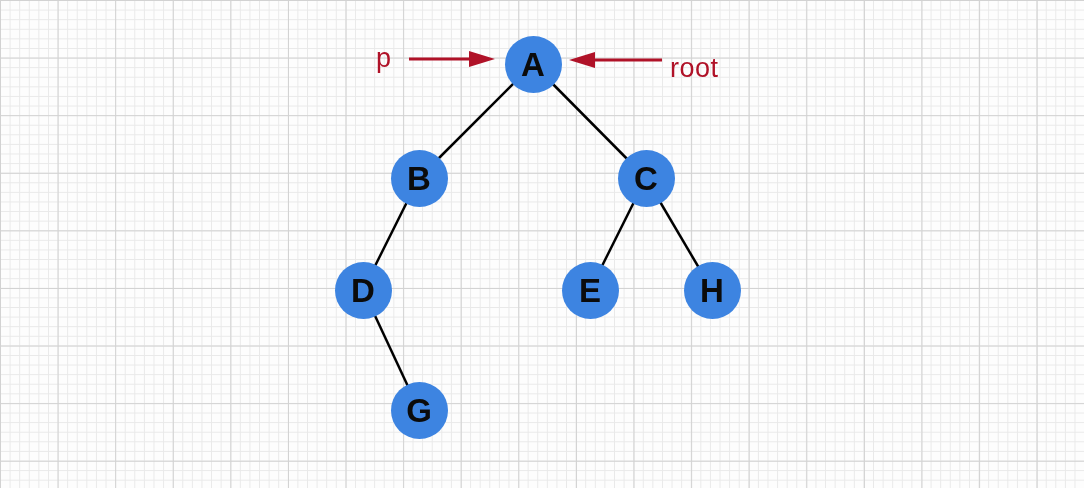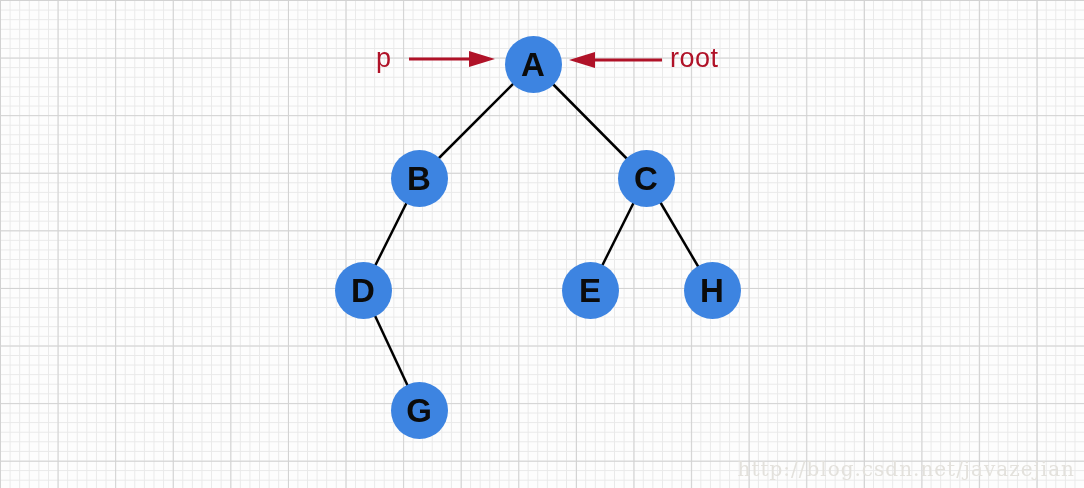--- a/index.html
+++ b/index.html
@@ -95,25 +95,24 @@
       <polygon class="pointer-head" points="495,59 469,51 469,67"></polygon>
     </g>
 
     <g>
       <line class="pointer-line" x1="592" y1="60" x2="662" y2="60"></line>
       <polygon class="pointer-head" points="569,60 595,52 595,68"></polygon>
     </g>
   </svg>
 
   <div class="pointer-label" style="left:376px; top:45px;">p</div>
-  <div class="pointer-label" style="left:670px; top:45px;text-align:center;">root</div>
+  <div class="pointer-label" style="left:670px; top:55px;text-align:center;">root</div>
 
   <div class="node" style="left:533px; top:64px;">A</div>
   <div class="node" style="left:419px; top:178px;">B</div>
   <div class="node" style="left:646px; top:178px;">C</div>
   <div class="node" style="left:363px; top:290px;">D</div>
   <div class="node" style="left:590px; top:290px;">E</div>
   <div class="node" style="left:712px; top:290px;">H</div>
   <div class="node" style="left:419px; top:410px;">G</div>
 
-  <div class="watermark">http://blog.csdn.net/javazejian</div>
 
 </div>
 
 </body></html>

